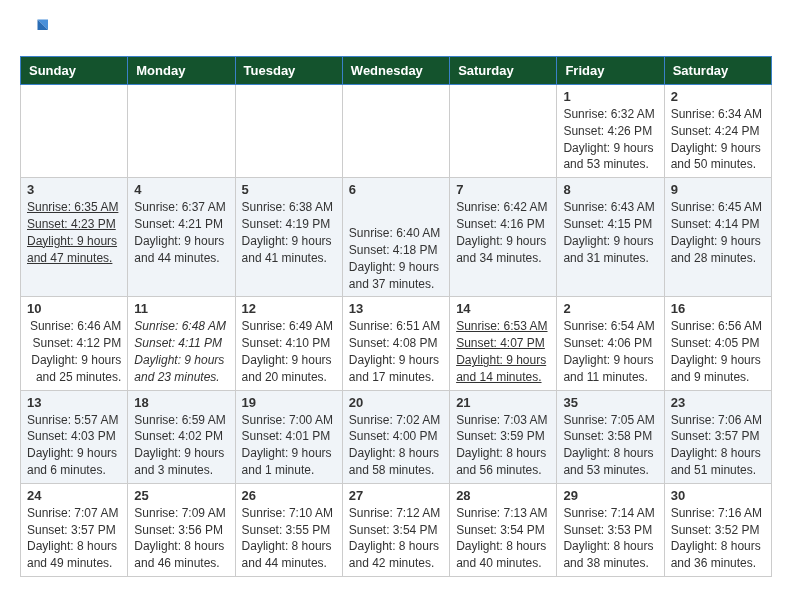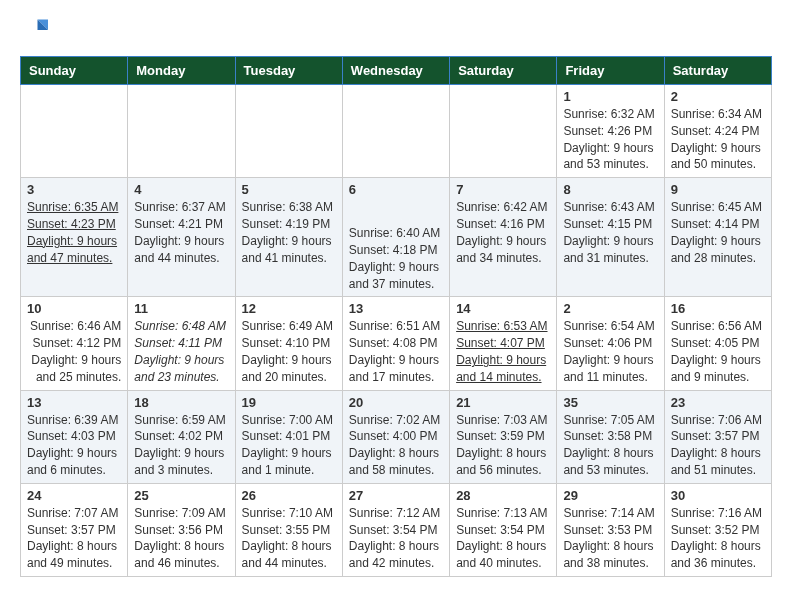--- a/index.html
+++ b/index.html
@@ -161,21 +161,21 @@
           <td>
             <span class="day-num">16</span>
             <div class="day-info" style="white-space: pre-line;">Sunrise: 6:56 AM
 Sunset: 4:05 PM
 Daylight: 9 hours and 9 minutes.</div>
           </td>
         </tr>
         <tr>
           <td>
             <span class="day-num">13</span>
-            <div class="day-info" style="white-space: pre-line;">Sunrise: 6:39 AM
+            <div class="day-info" style="white-space: pre-line;">Sunrise: 5:57 AM
 Sunset: 4:03 PM
 Daylight: 9 hours and 6 minutes.</div>
           </td>
           <td>
             <span class="day-num">18</span>
             <div class="day-info" style="white-space: pre-line;">Sunrise: 6:59 AM
 Sunset: 4:02 PM
 Daylight: 9 hours and 3 minutes.</div>
           </td>
           <td>

